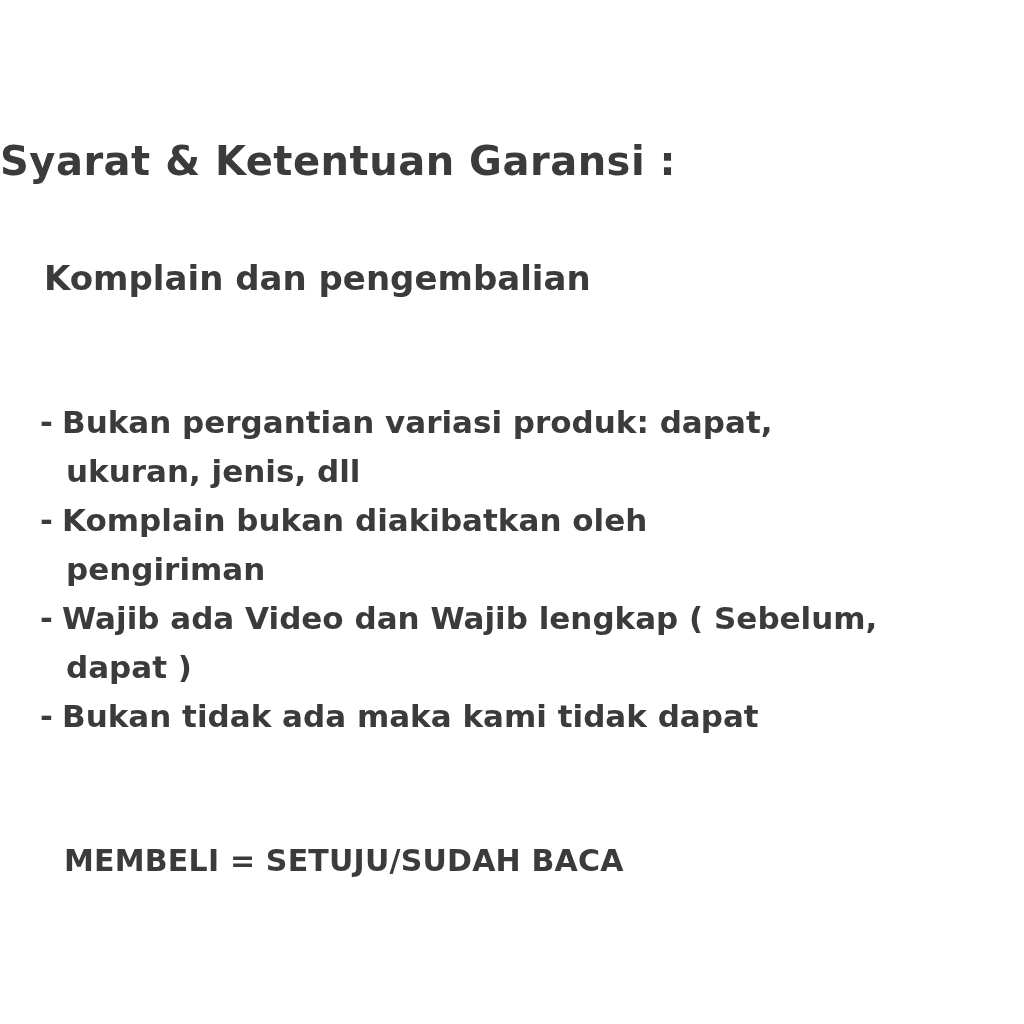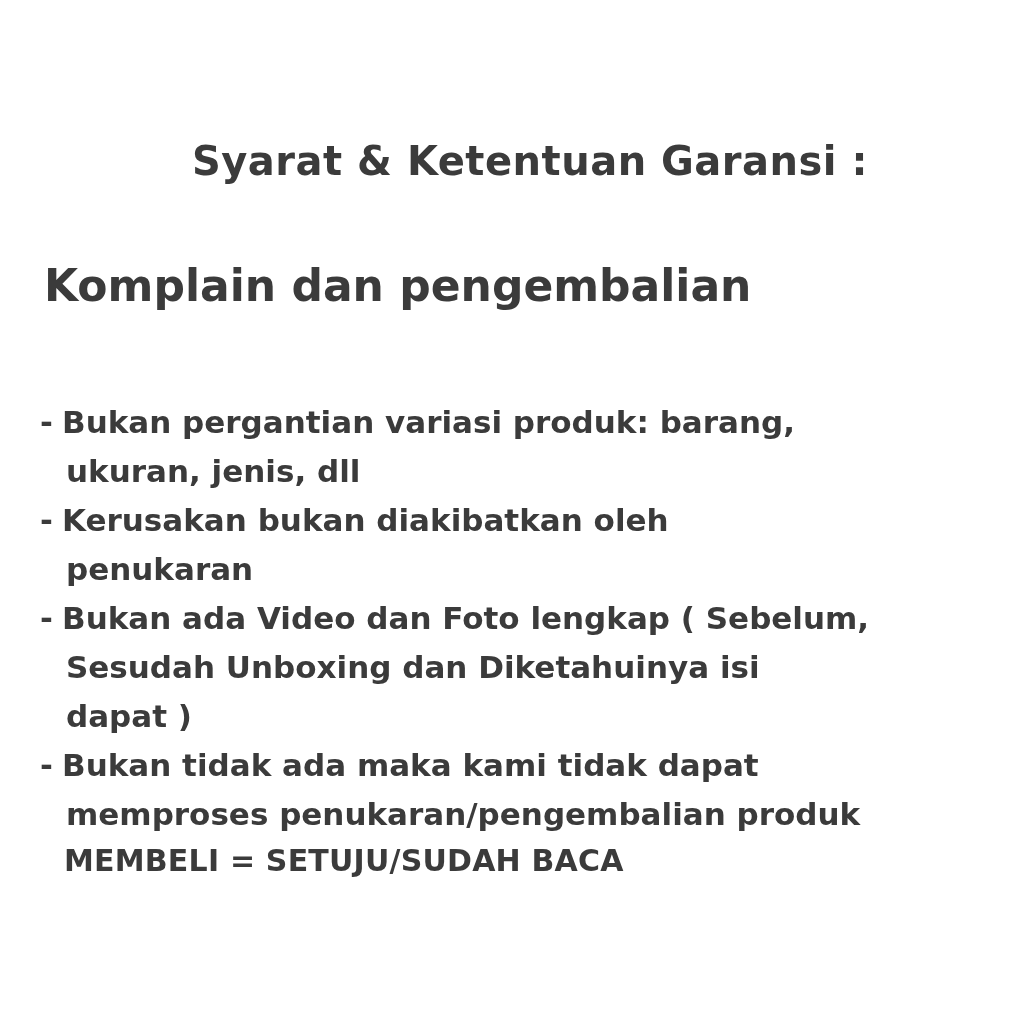--- a/index.html
+++ b/index.html
@@ -18,32 +18,32 @@
     position: relative;
     width: 1024px;
     height: 1024px;
     box-sizing: border-box;
   }
   .title {
     position: absolute;
     top: 138px;
     left: 0;
     width: 868px;
-    text-align: right;
+    text-align: left;
     font-size: 40px;
     font-weight: bold;
     letter-spacing: 0.5px;
     color: #3b3b3b;
   }
   .intro {
     position: absolute;
     top: 252px;
     left: 44px;
     width: 940px;
-    font-size: 44px;
+    font-size: 34px;
     font-weight: bold;
     line-height: 1.55;
     color: #3b3b3b;
   }
   .intro div {
     white-space: nowrap;
   }
   .bullets {
     position: absolute;
     top: 398px;
@@ -87,37 +87,35 @@
 
   <div class="title">Syarat &amp; Ketentuan Garansi :</div>
 
   <div class="intro">
     <div>Komplain dan pengembalian</div>
   </div>
 
   <div class="bullets">
 
     <div class="bullet">
-      <span class="dash">-</span><span class="btext">Bukan pergantian variasi produk: barang,</span>
+      <span class="dash">-</span><span class="btext">Bukan pergantian variasi produk: dapat,</span>
       <span class="cont">ukuran, jenis, dll</span>
     </div>
 
     <div class="bullet">
-      <span class="dash">-</span><span class="btext">Kerusakan bukan diakibatkan oleh</span>
-      <span class="cont">penukaran</span>
+      <span class="dash">-</span><span class="btext">Komplain bukan diakibatkan oleh</span>
+      <span class="cont">pengiriman</span>
     </div>
 
     <div class="bullet">
-      <span class="dash">-</span><span class="btext">Bukan ada Video dan Foto lengkap ( Sebelum,</span>
-      <span class="cont">Sesudah Unboxing dan Diketahuinya isi</span>
+      <span class="dash">-</span><span class="btext">Wajib ada Video dan Wajib lengkap ( Sebelum,</span>
       <span class="cont">dapat )</span>
     </div>
 
     <div class="bullet">
       <span class="dash">-</span><span class="btext">Bukan tidak ada maka kami tidak dapat</span>
-      <span class="cont">memproses penukaran/pengembalian produk</span>
     </div>
 
   </div>
 
   <div class="footer-line">MEMBELI = SETUJU/SUDAH BACA</div>
 
 </div>
 
 </body></html>

